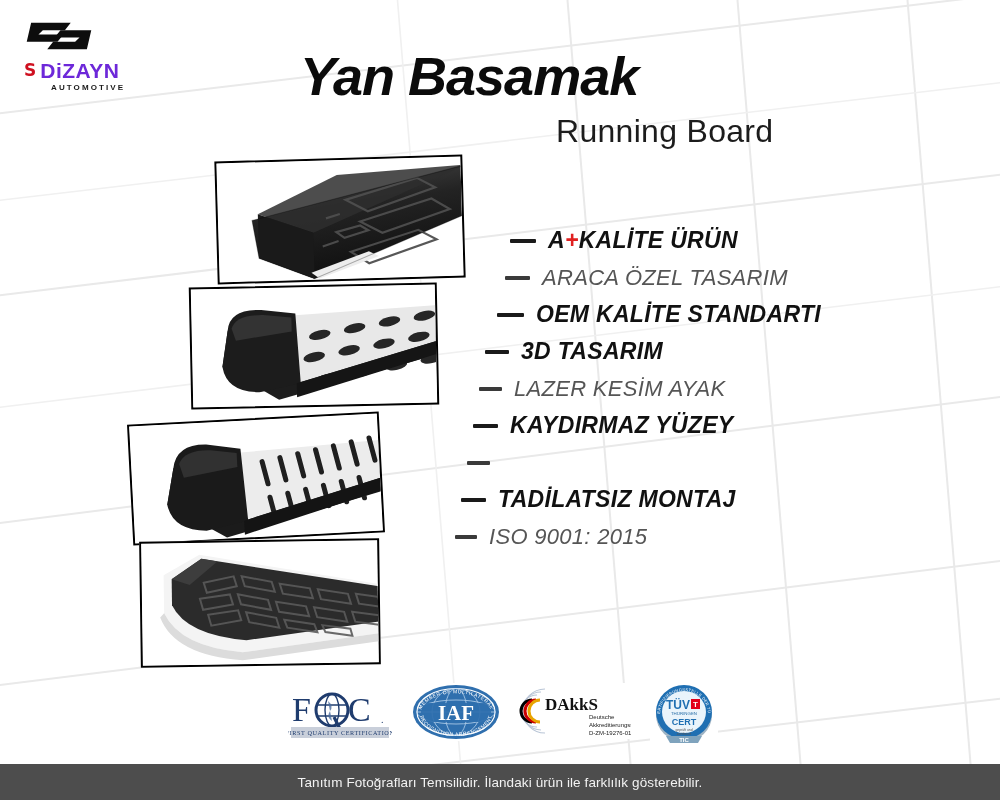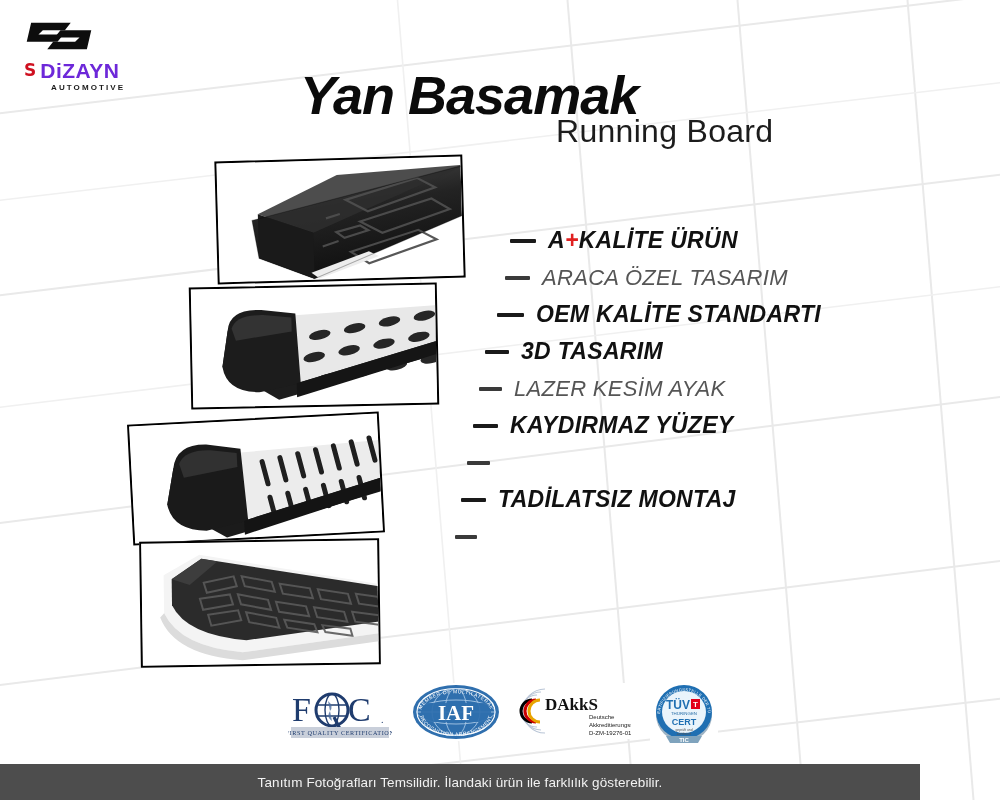--- a/index.html
+++ b/index.html
@@ -19,21 +19,21 @@
   .logo-wrap{position:absolute;left:22px;top:14px;width:150px;}
   .logo-mark{width:74px;height:44px;display:block;}
   .logo-row{display:flex;align-items:center;margin-top:2px;margin-left:2px;}
   .logo-s{color:#cf1020;font-weight:bold;font-size:17px;line-height:1;letter-spacing:-1px;
           font-family:"DejaVu Sans",sans-serif;}
   .logo-name{color:#6d28d9;font-weight:bold;font-size:21px;letter-spacing:.5px;margin-left:5px;line-height:1;}
   .logo-sub{color:#1a1a1a;font-size:8px;letter-spacing:2.1px;font-weight:bold;margin-left:29px;margin-top:2px;}
 
   
   .title-main{
-    position:absolute;left:300px;top:64px;width:420px;
+    position:absolute;left:300px;top:45px;width:420px;
     font-size:54px;font-weight:bold;font-style:italic;color:#0b0b0b;
     letter-spacing:-1px;white-space:nowrap;
   }
   .title-sub{
     position:absolute;left:556px;top:113px;
     font-size:32px;color:#1c1c1c;font-weight:400;
     letter-spacing:.3px;white-space:nowrap;
   }
 
   
@@ -56,21 +56,21 @@
   .plus{color:#e02020;}
 
   
   .certs{position:absolute;left:288px;top:680px;width:430px;height:68px;
          display:flex;align-items:center;justify-content:space-between;}
   .cert{height:62px;}
   .cert svg{display:block;}
 
   
   .footer{
-    position:absolute;left:0;bottom:0;width:920px;height:36px;background:#4d4d4d;
+    position:absolute;left:0;bottom:0;width:1000px;height:36px;background:#4d4d4d;
     display:flex;align-items:center;justify-content:center;
   }
   .footer span{color:#f2f2f2;font-size:13.5px;letter-spacing:.1px;}
 </style>
 </head>
 <body>
 
 <div id="stage">
 
   <div class="bg-lines">
@@ -240,20 +240,21 @@
     </div>
     <div class="feat light" style="padding-left:12px;">
       <span class="dash" style="width:23px;"></span>
     </div>
     <div class="feat strong" style="padding-left:6px;">
       <span class="dash" style="width:25px;"></span>
       <span class="txt">TADİLATSIZ MONTAJ</span>
     </div>
     <div class="feat light" style="padding-left:0px;">
       <span class="dash" style="width:22px;"></span>
+      <span class="txt">ISO 9001: 2015</span>
     </div>
   </div>
 
   <div class="certs">
 
     <div class="cert">
       <svg width="104" height="58" viewBox="0 0 104 58">
         <rect width="104" height="58" fill="#fff"></rect>
         <text x="4" y="38" font-family="Liberation Serif, serif" font-size="34" fill="#1f3c6e">F</text>
         <circle cx="44" cy="27" r="16" fill="none" stroke="#1f3c6e" stroke-width="3"></circle>

